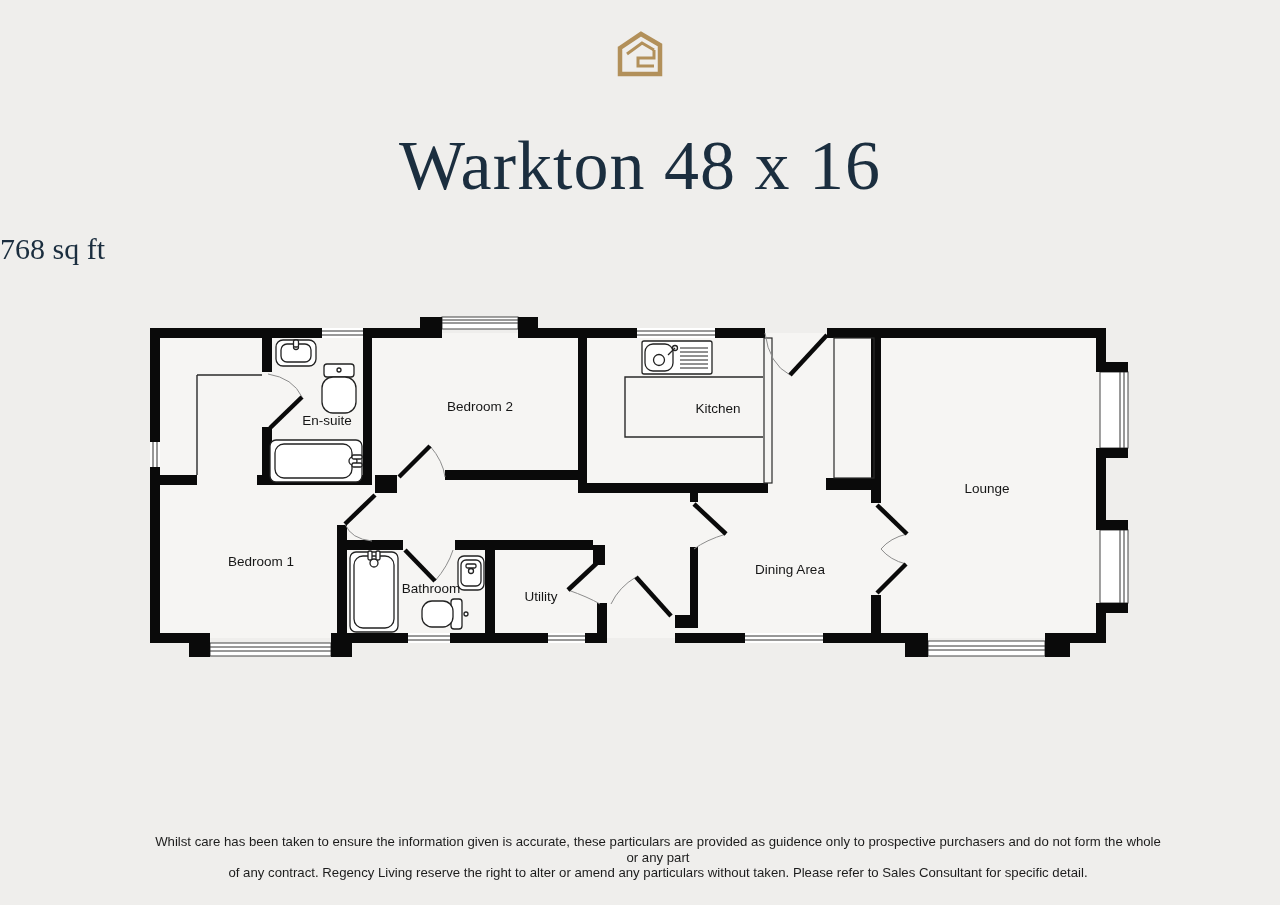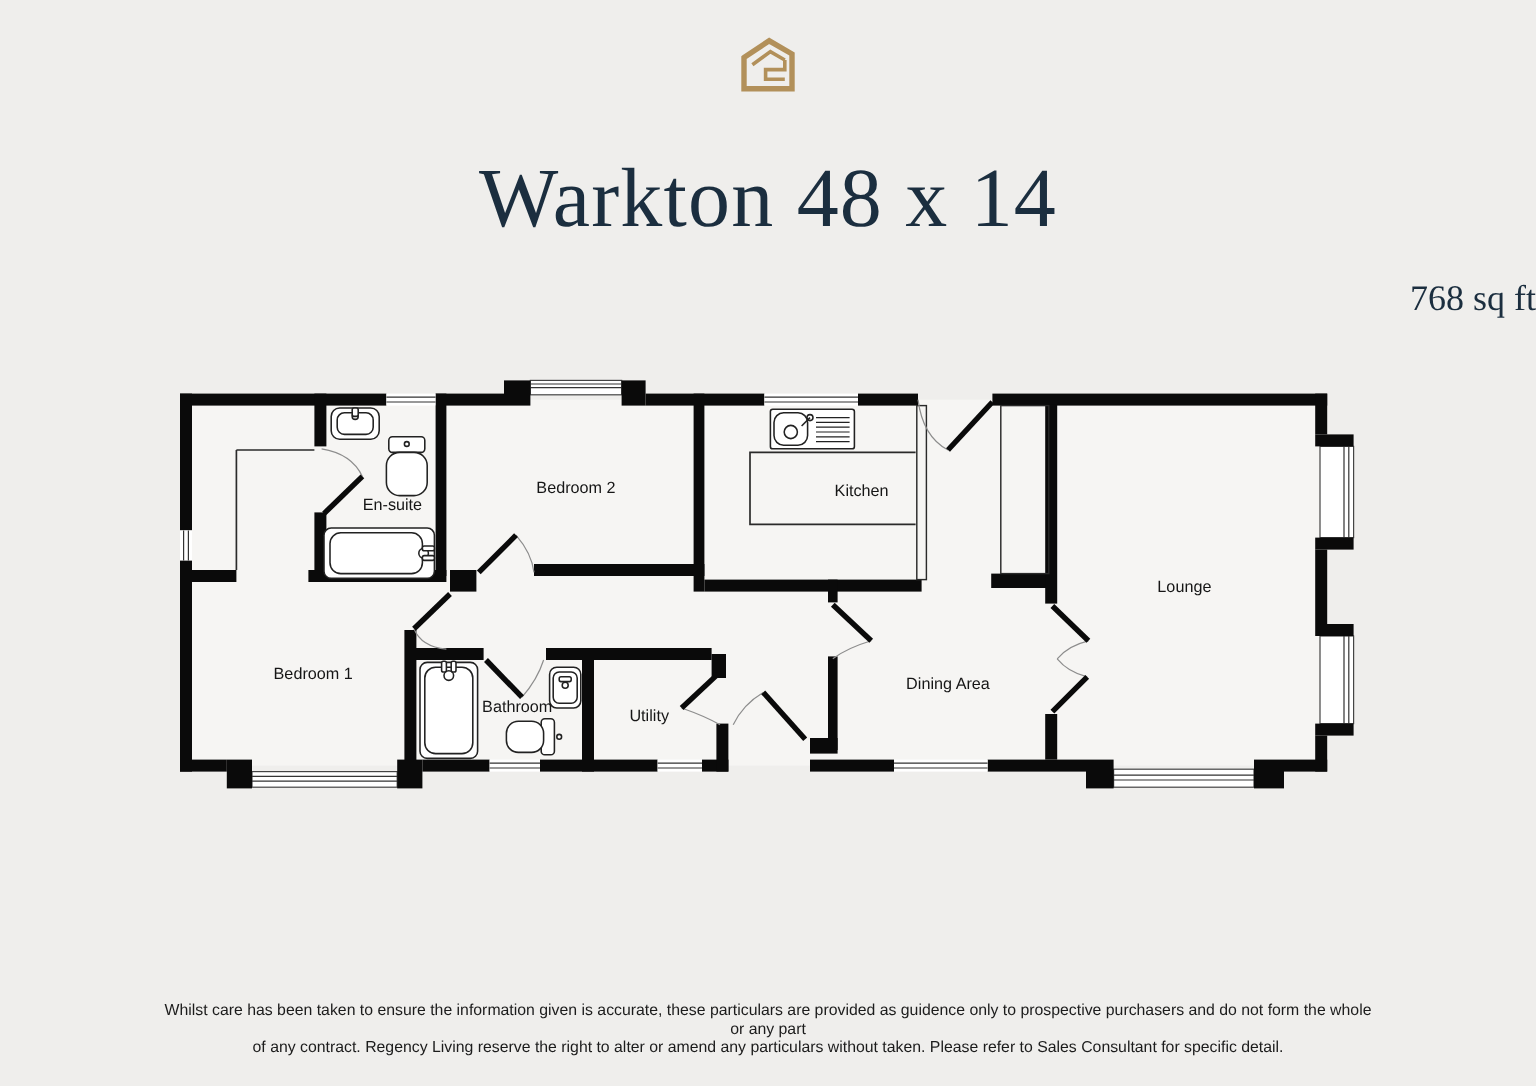--- a/index.html
+++ b/index.html
@@ -14,27 +14,27 @@
   .logo-wrap{position:absolute;left:0;top:30px;width:1280px;text-align:center;}
   .title{
     position:absolute;left:0;top:126px;width:1280px;
     text-align:center;
     font-family:"Liberation Serif", serif;
     font-size:70px;font-weight:400;
     color:#1b2e3f;letter-spacing:1px;
   }
   .subtitle{
     position:absolute;left:0;top:232px;width:1280px;
-    text-align:right;
+    text-align:left;
     font-family:"Liberation Serif", serif;
     font-size:30px;color:#1b2e3f;
   }
   .plan{position:absolute;left:0;top:0;}
   .disclaimer{
-    position:absolute;left:135px;top:834px;width:1010px;
+    position:absolute;left:153px;top:834px;width:1010px;
     text-align:center;color:#1c1c1c;
     font-size:13.2px;line-height:1.18;
   }
   svg text.room-label{
     font-family:"Liberation Sans", sans-serif;
     font-size:13.5px;fill:#161616;
   }
 </style>
 </head>
 <body>
@@ -42,21 +42,21 @@
 <div class="stage">
 
   <div class="logo-wrap">
     <svg width="52" height="48" viewBox="0 0 52 48">
       <path d="M6 18 L27 4 L46 15 L46 44 L6 44 Z" fill="none" stroke="#b2905a" stroke-width="4.5"></path>
       <path d="M13 24 L28 13 L40 20" fill="none" stroke="#b2905a" stroke-width="3"></path>
       <path d="M40 20 L40 28 L24 28 L24 36 L40 36" fill="none" stroke="#b2905a" stroke-width="3"></path>
     </svg>
   </div>
 
-  <div class="title">Warkton 48 x 14</div>
+  <div class="title">Warkton 48 x 16</div>
   <div class="subtitle">768 sq ft</div>
 
   <svg class="plan" width="1280" height="905" viewBox="0 0 1280 905">
 
     <g>
       <rect x="155" y="333" width="946" height="305" fill="#f6f5f3"></rect>
     </g>
 
     <g fill="#0a0a0a">
 

